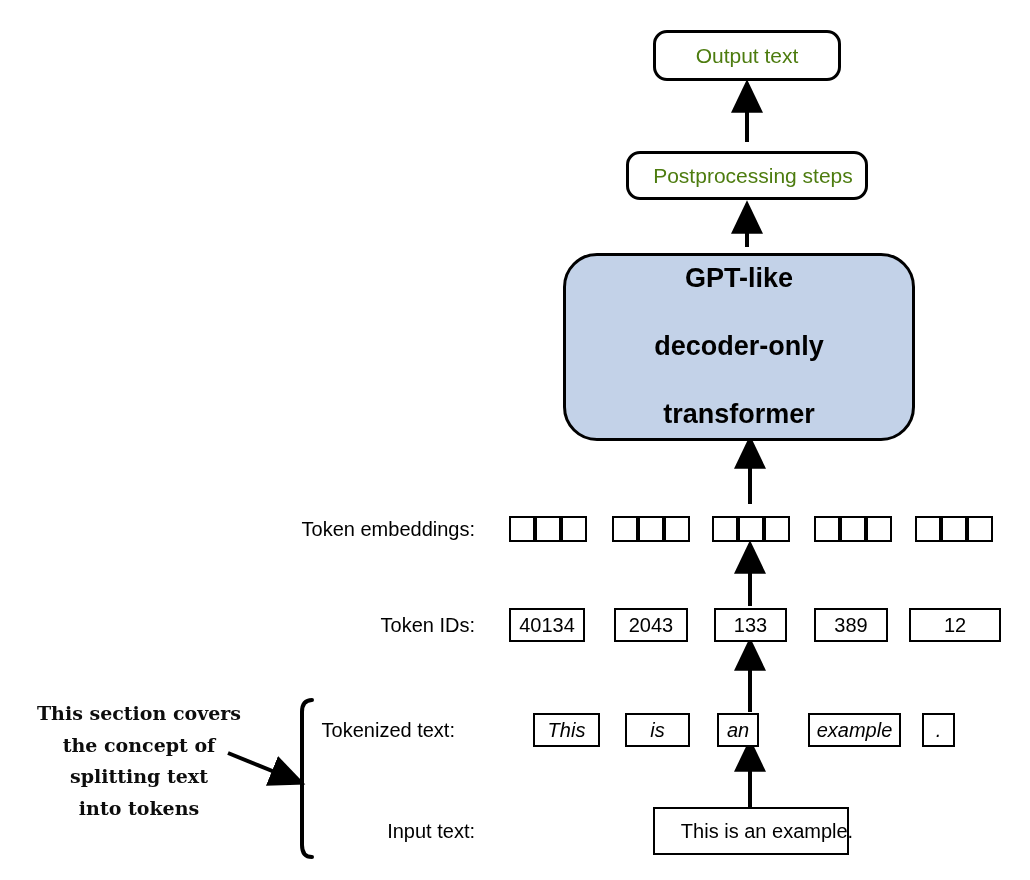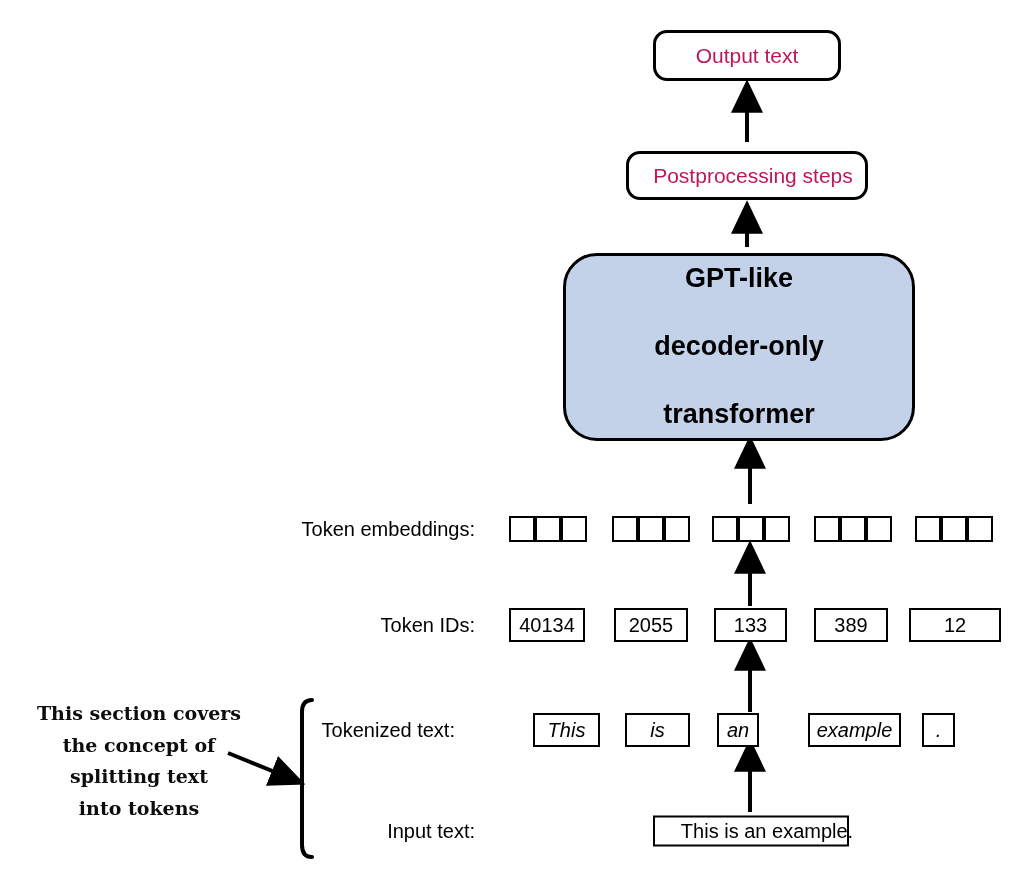--- a/index.html
+++ b/index.html
@@ -31,21 +31,21 @@
   .pill {
     position: absolute;
     box-sizing: border-box;
     border: 3px solid #000;
     border-radius: 14px;
     background: #ffffff;
     display: flex;
     align-items: center;
     justify-content: center;
     font-size: 21px;
-    color: #be185d;
+    color: #4d7c0f;
     white-space: nowrap;
   }
   #output-text-box { left: 653px; top: 30px; width: 188px; height: 51px; }
   #postprocessing-box { left: 626px; top: 151px; width: 242px; height: 49px; padding-left: 12px; }
 
   
   #transformer-box {
     position: absolute;
     left: 563px;
     top: 253px;
@@ -109,21 +109,21 @@
     transform: translateY(-50%);
   }
   .tbox.italic { font-style: italic; }
 
   
   #input-text-box {
     position: absolute;
     left: 653px;
     top: 831px;
     width: 196px;
-    height: 31px;
+    height: 48px;
     box-sizing: border-box;
     border: 2.5px solid #000;
     background: #ffffff;
     display: flex;
     align-items: center;
     justify-content: center;
     font-size: 20px;
     white-space: nowrap;
     transform: translateY(-50%);
     padding-left: 32px;
@@ -215,21 +215,21 @@
     <div class="emb-cell"></div>
     <div class="emb-cell"></div>
   </div>
   <div class="emb-group" style="left:915px; top:529px;">
     <div class="emb-cell"></div>
     <div class="emb-cell"></div>
     <div class="emb-cell"></div>
   </div>
 
   <div class="tbox" style="left:509px; top:625px; width:76px; height:34px;">40134</div>
-  <div class="tbox" style="left:614px; top:625px; width:74px; height:34px;">2055</div>
+  <div class="tbox" style="left:614px; top:625px; width:74px; height:34px;">2043</div>
   <div class="tbox" style="left:714px; top:625px; width:73px; height:34px;">133</div>
   <div class="tbox" style="left:814px; top:625px; width:74px; height:34px;">389</div>
   <div class="tbox" style="left:909px; top:625px; width:92px; height:34px;">12</div>
 
   <div class="tbox italic" style="left:533px; top:730px; width:67px; height:34px;">This</div>
   <div class="tbox italic" style="left:625px; top:730px; width:65px; height:34px;">is</div>
   <div class="tbox italic" style="left:717px; top:730px; width:42px; height:34px;">an</div>
   <div class="tbox italic" style="left:808px; top:730px; width:93px; height:34px;">example</div>
   <div class="tbox italic" style="left:922px; top:730px; width:33px; height:34px;">.</div>
 

